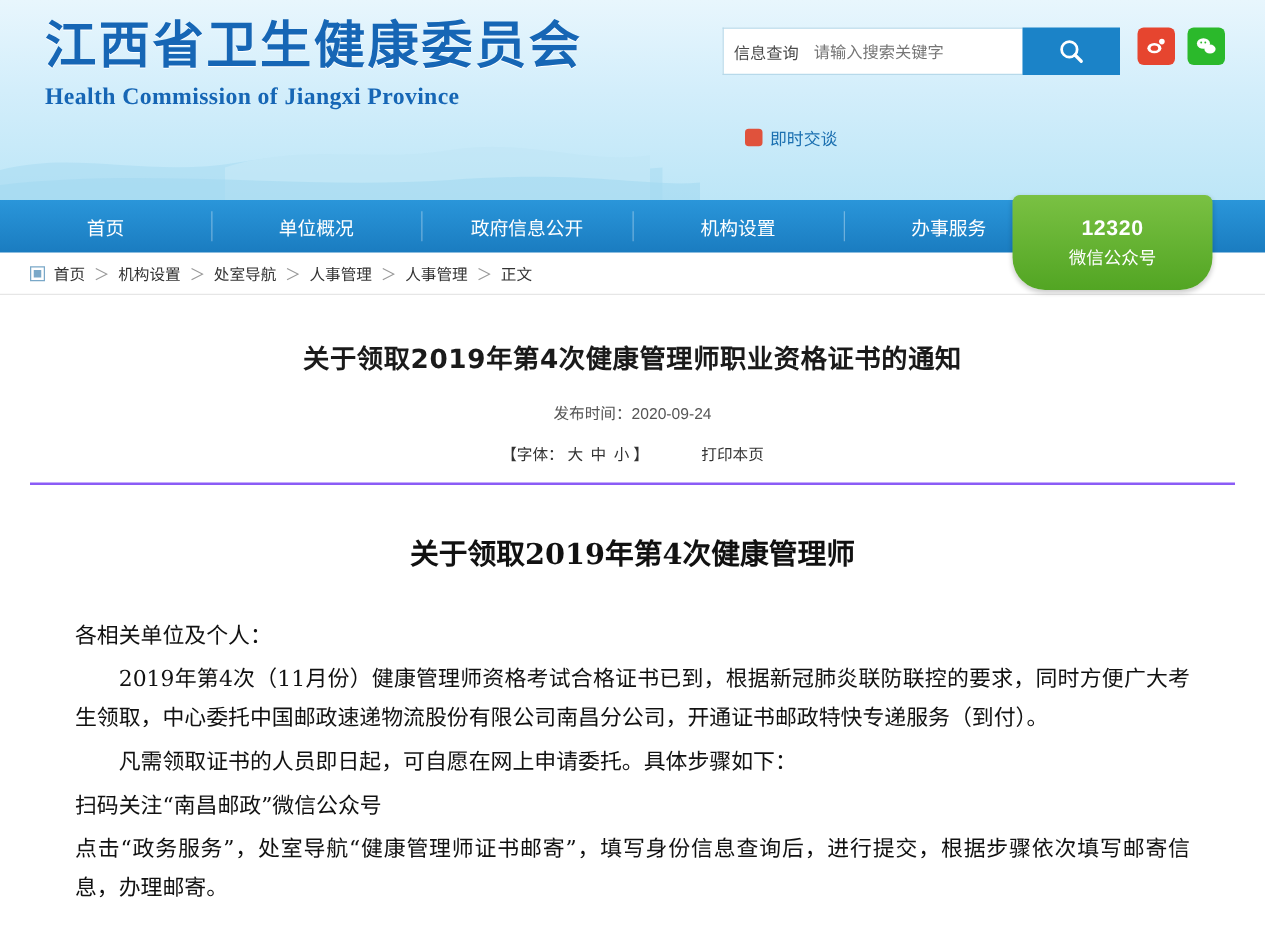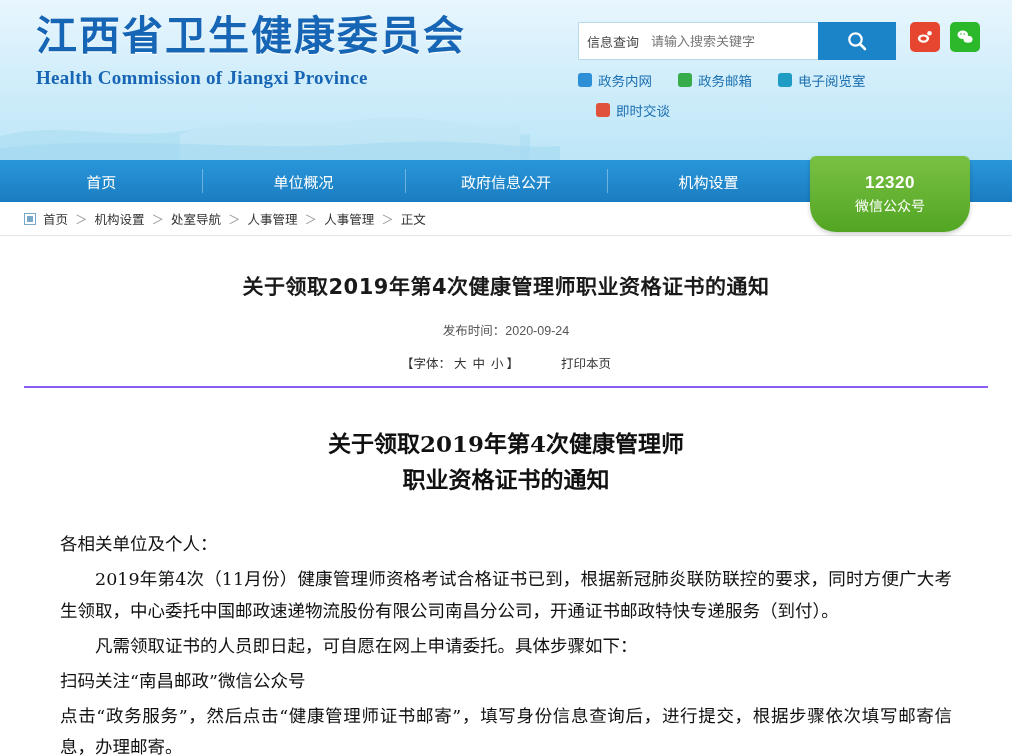--- a/index.html
+++ b/index.html
@@ -270,48 +270,35 @@
       <div class="social-ico wechat">
         <svg width="18" height="18" viewBox="0 0 24 24">
           <ellipse cx="9" cy="9" rx="7" ry="5.6" fill="#fff"></ellipse>
           <ellipse cx="16" cy="15" rx="6" ry="4.8" fill="#fff"></ellipse>
           <circle cx="6.6" cy="8" r="1" fill="#2bb92b"></circle>
           <circle cx="11" cy="8" r="1" fill="#2bb92b"></circle>
         </svg>
       </div>
     </div>
 
-    <div class="quick-links">
-      <div class="qlink blue">
-        <span class="dot"></span>
-        <span>政务内网</span>
-      </div>
-      <div class="qlink green">
-        <span class="dot"></span>
-        <span>政务邮箱</span>
-      </div>
-      <div class="qlink teal">
-        <span class="dot"></span>
-        <span>电子阅览室</span>
-      </div>
-    </div>
 
     <div class="quick-links2">
       <div class="qlink red">
         <span class="dot"></span>
         <span>即时交谈</span>
       </div>
     </div>
   </div>
 
   <div class="nav">
     <div class="nav-item">首页</div>
     <div class="nav-item">单位概况</div>
     <div class="nav-item">政府信息公开</div>
     <div class="nav-item">机构设置</div>
+    <div class="nav-item">办事服务</div>
     <div class="nav-item">公众参与</div>
     <div class="hotline">
       <span class="num">12320</span>
       <span class="txt">微信公众号</span>
     </div>
   </div>
 
   <div class="breadcrumb">
     <span class="bc-home-ico"></span>
     <span class="bc-item">首页</span>
@@ -335,25 +322,24 @@
         <span>发布时间：</span><span>2020-09-24</span>
       </div>
       <div class="article-tools">
         <span class="font-sizes"><span>【字体：</span><span class="fs">大</span><span class="fs">中</span><span class="fs">小</span><span>】</span></span>
         <span class="print-link">打印本页</span>
       </div>
     </div>
 
     <div class="doc-title">
       <div>关于领取2019年第4次健康管理师</div>
-      <div>职业资格证书的通知</div>
     </div>
 
     <div class="doc-body">
       <p>各相关单位及个人：</p>
       <p class="indent">2019年第4次（11月份）健康管理师资格考试合格证书已到，根据新冠肺炎联防联控的要求，同时方便广大考生领取，中心委托中国邮政速递物流股份有限公司南昌分公司，开通证书邮政特快专递服务（到付）。</p>
       <p class="indent">凡需领取证书的人员即日起，可自愿在网上申请委托。具体步骤如下：</p>
       <p>扫码关注“南昌邮政”微信公众号</p>
-      <p>点击“政务服务”，然后点击“健康管理师证书邮寄”，填写身份信息查询后，进行提交，根据步骤依次填写邮寄信息，办理邮寄。</p>
+      <p>点击“政务服务”，处室导航“健康管理师证书邮寄”，填写身份信息查询后，进行提交，根据步骤依次填写邮寄信息，办理邮寄。</p>
     </div>
 
   </div>
 </div>
 
 </body></html>

